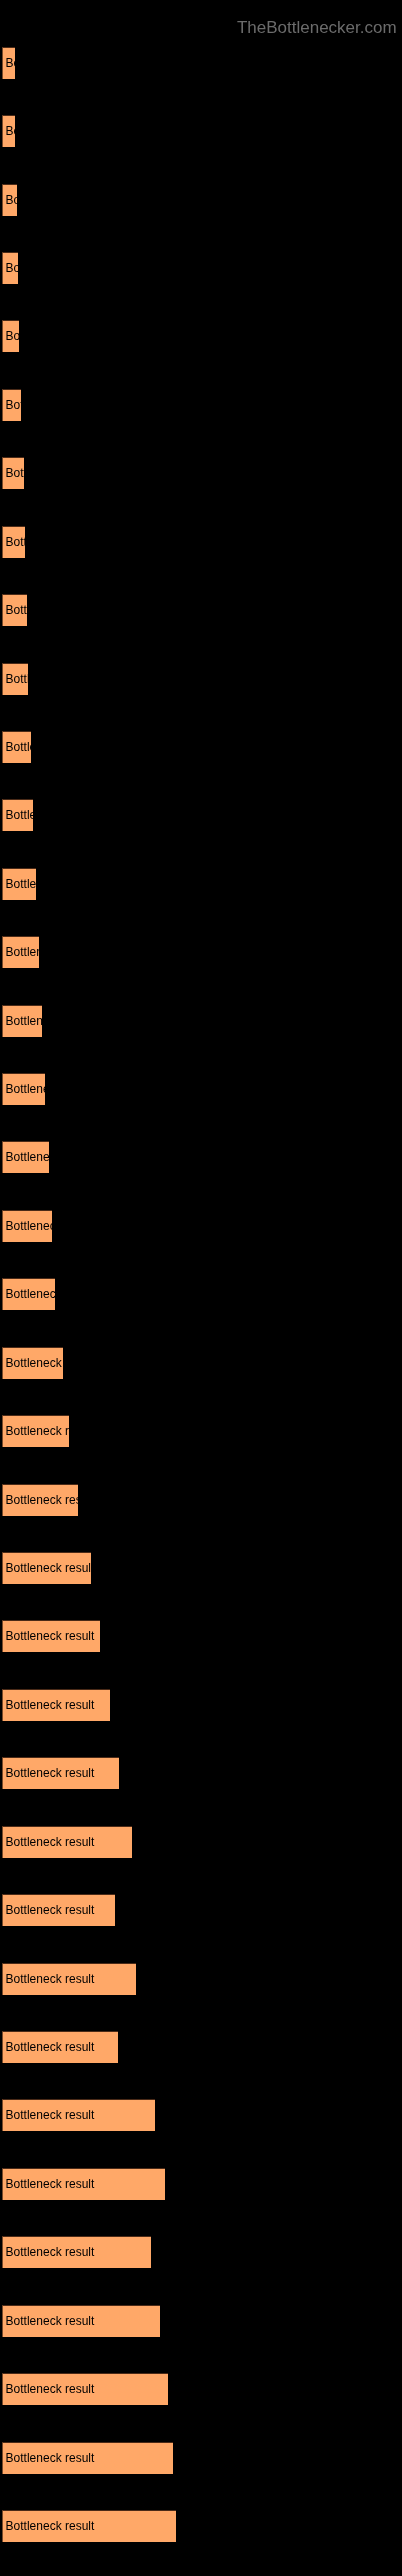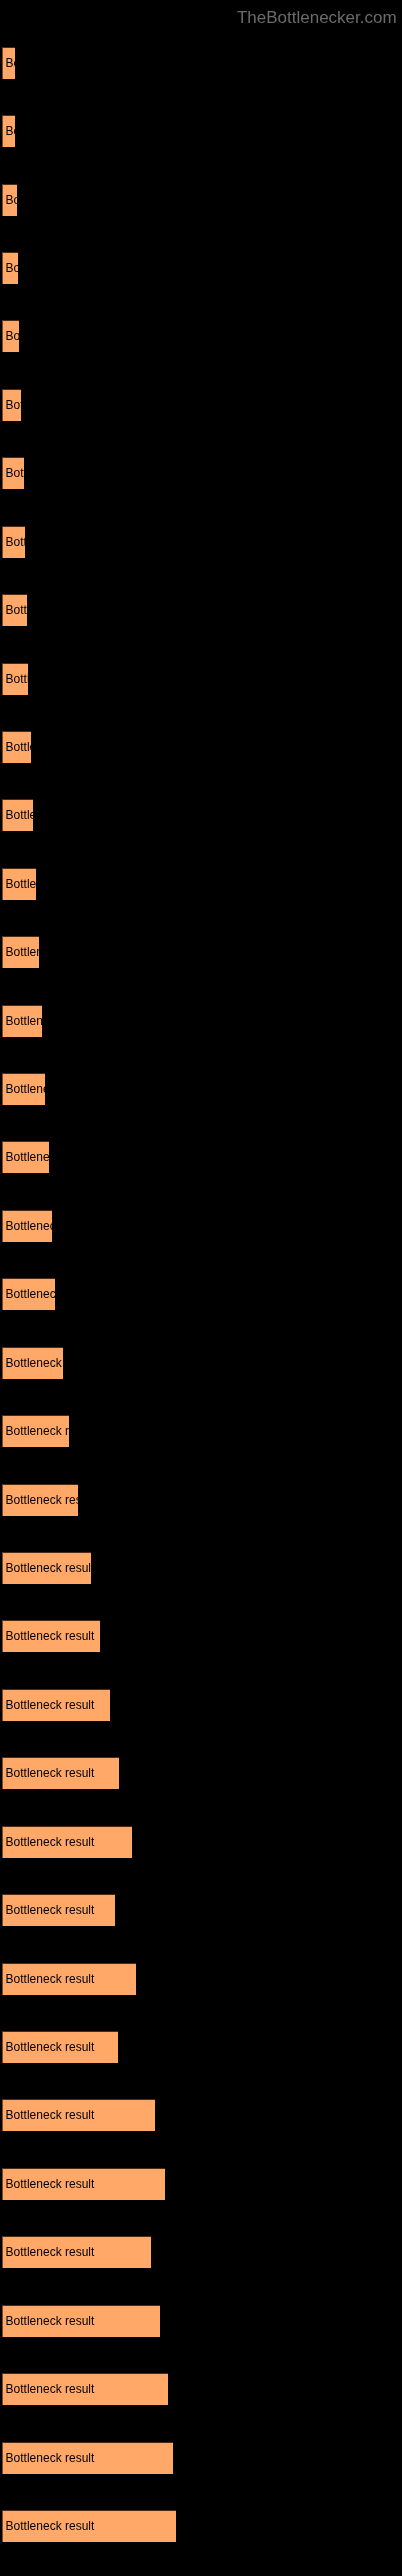--- a/index.html
+++ b/index.html
@@ -8,21 +8,21 @@
     height:2576px;
     background:#000000;
     overflow:hidden;
   }
   body {
     font-family:"Liberation Sans", sans-serif;
     position:relative;
   }
   #site-title {
     position:absolute;
-    top:8px;
+    top:18px;
     right:6.4px;
     font-size:17px;
     color:#6b6b6b;
     letter-spacing:0px;
     white-space:nowrap;
     font-family:"Liberation Sans", sans-serif;
   }
   #chart {
     position:absolute;
     left:0;

